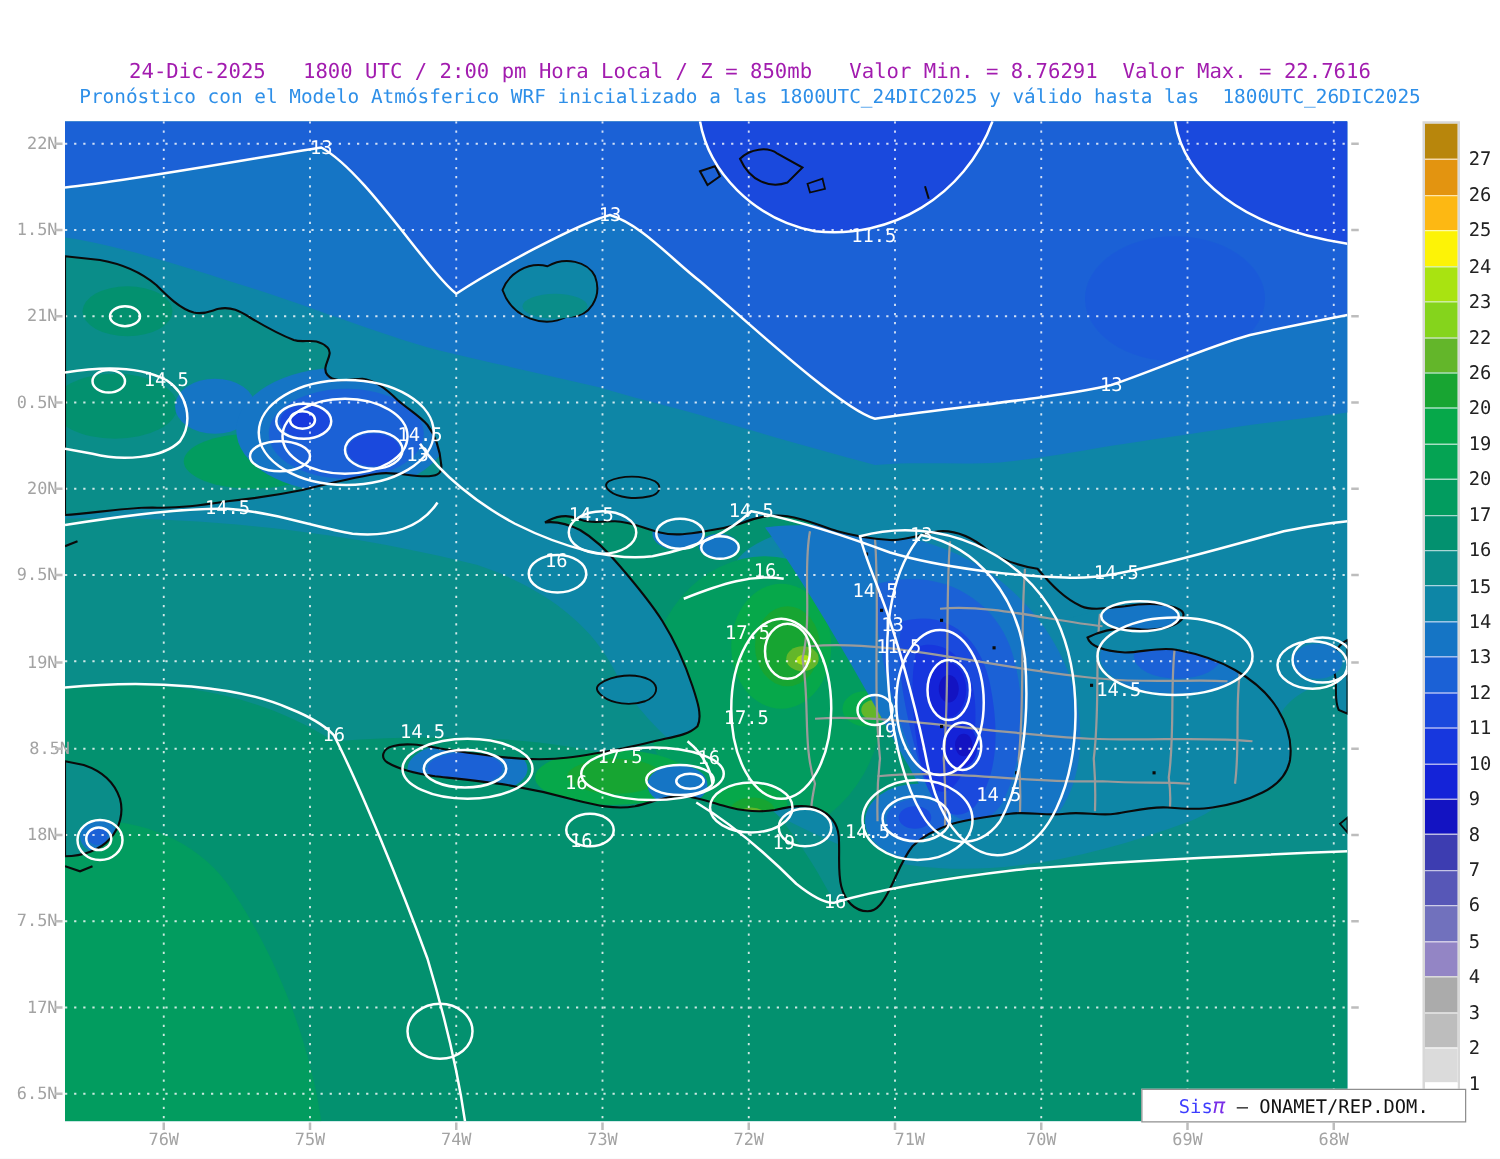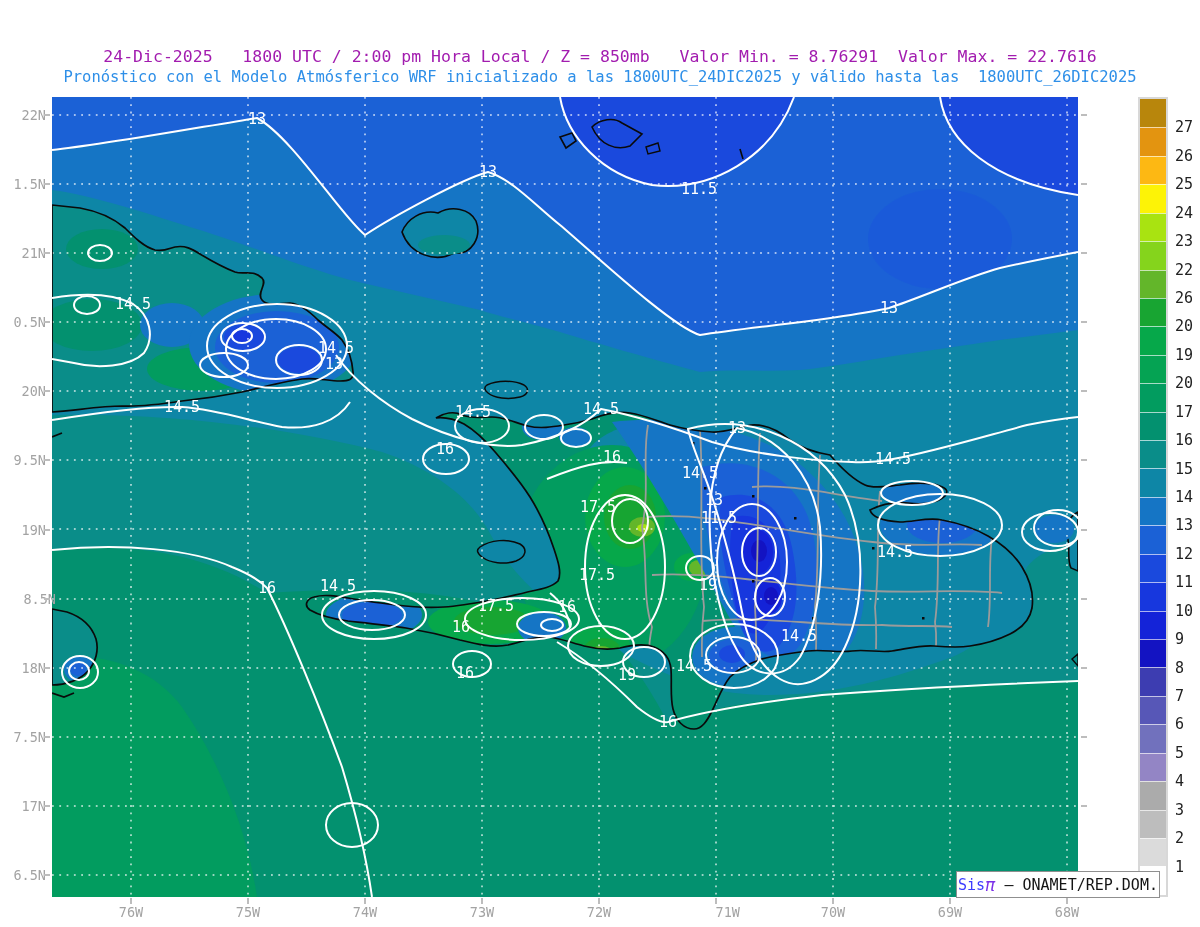--- a/index.html
+++ b/index.html
@@ -13,21 +13,21 @@
   #plot svg{display:block;}
   .ylab{position:absolute;width:46px;left:0;text-align:right;font-size:13.5px;color:#a3a3a3;}
   .xlab{position:absolute;width:48px;text-align:center;top:904px;font-size:13.5px;color:#a3a3a3;}
   .tick{position:absolute;background:#bdbdbd;}
   .clab{position:absolute;transform:translate(-50%,-50%);color:#ffffff;font-size:15px;
         line-height:1;white-space:nowrap;}
   #colorbar{position:absolute;left:1138px;top:97px;width:30px;height:800px;
             border:2px solid #d8d8d8;box-sizing:border-box;background:#fff;}
   .cbcell{width:100%;}
   .cblab{position:absolute;left:1175px;font-size:15px;color:#222;}
-  #badge{position:absolute;left:956px;top:871px;width:204px;height:27px;background:#ffffff;
+  #badge{position:absolute;left:913px;top:871px;width:260px;height:27px;background:#ffffff;
          border:1.5px solid #8f8f8f;box-sizing:border-box;display:flex;align-items:center;
          justify-content:center;font-size:15px;white-space:pre;}
   #badge .sis{color:#3d3dff;}
   #badge .pi{color:#7a2fe8;font-style:italic;font-size:17px;}
   #badge .rest{color:#141414;}
 </style>
 </head>
 <body>
 
 <div id="canvas">

